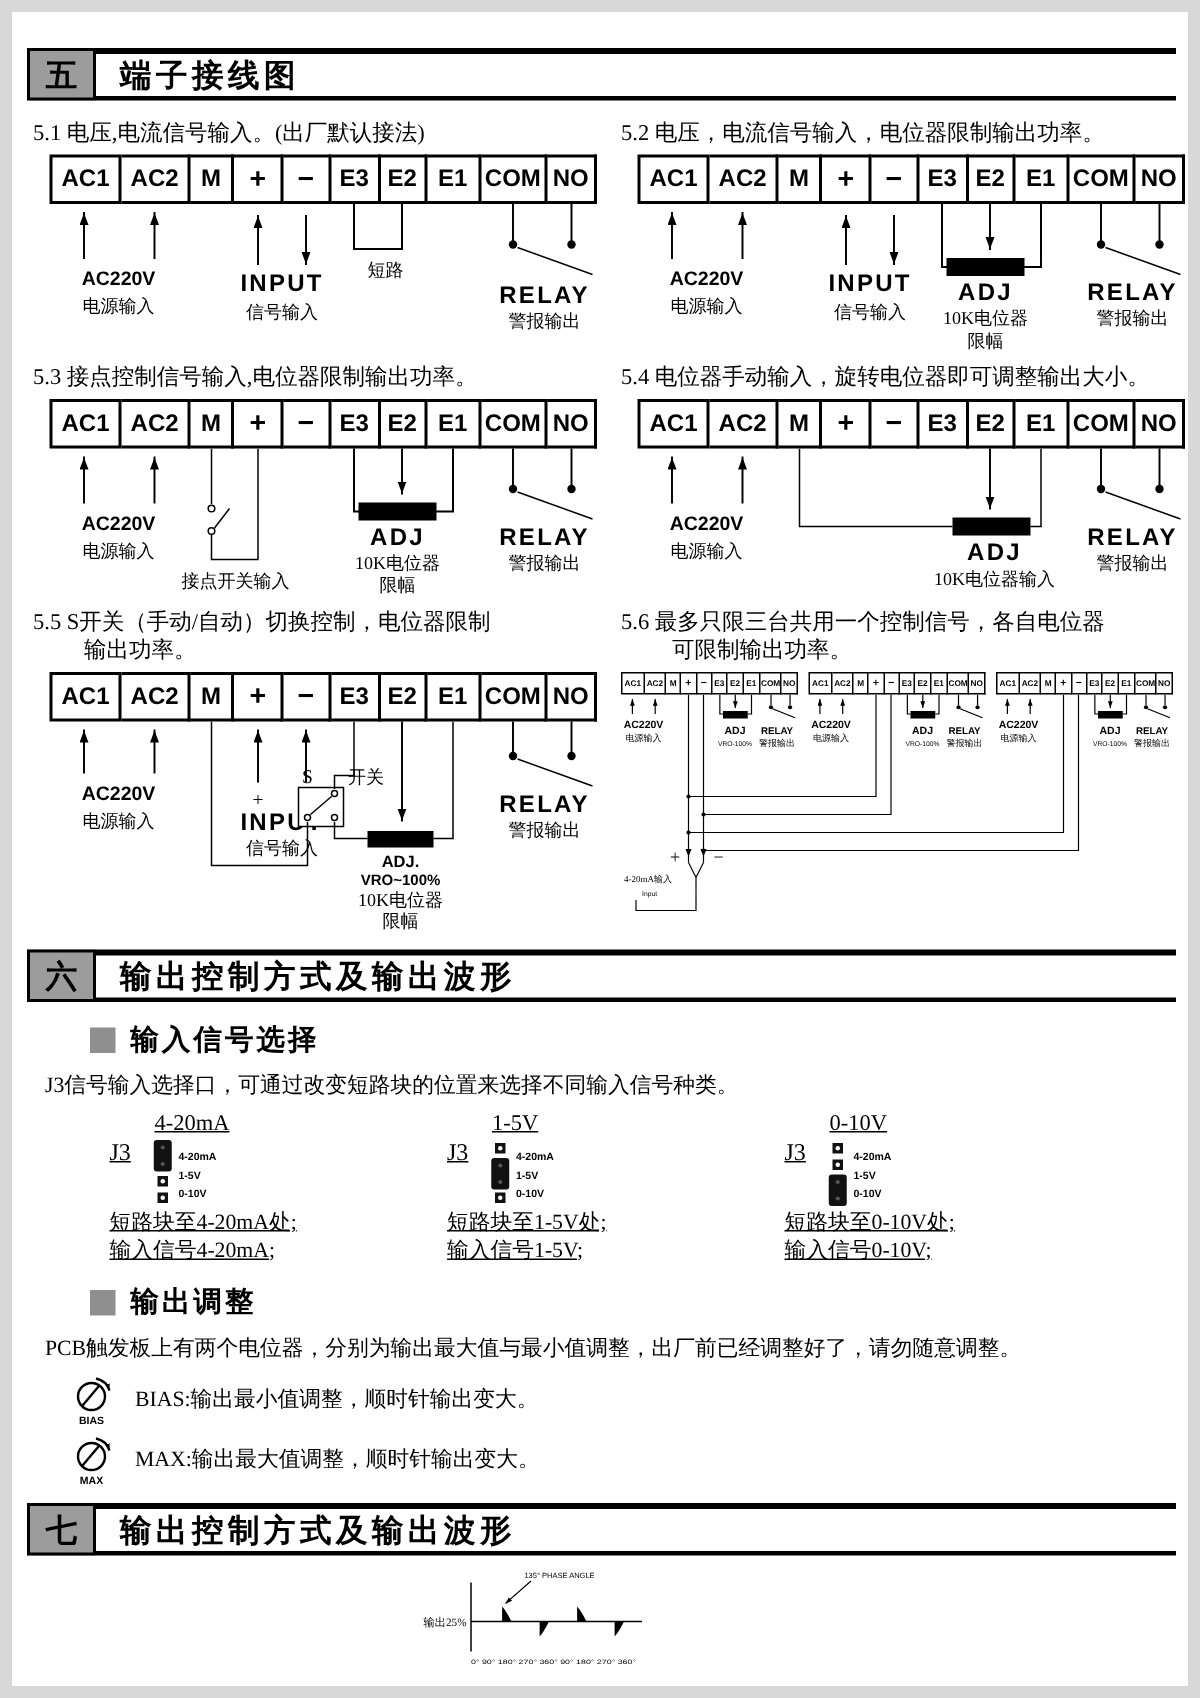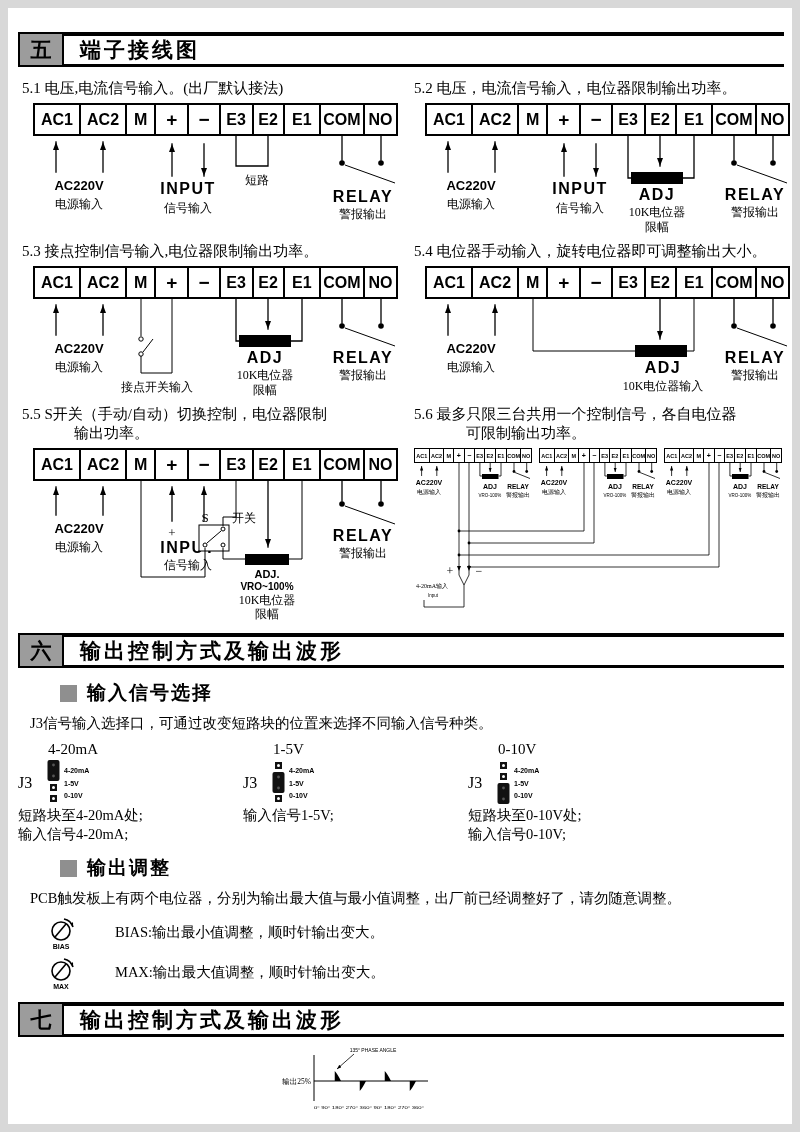--- a/index.html
+++ b/index.html
@@ -8,21 +8,21 @@
         font-family:"Liberation Serif",serif;color:#000;}
   
   .hed{display:flex;align-items:stretch;margin-bottom:6px;}
   .hnum{width:42px;background:#9c9c9c;border:2px solid #000;display:flex;align-items:center;justify-content:center;
         font:bold 21px "Liberation Sans",sans-serif;}
   .htitle{flex:1;border-top:4px solid #000;border-bottom:3px solid #000;display:flex;align-items:center;
         font:bold 21px "Liberation Sans",sans-serif;letter-spacing:3px;padding-left:16px;}
   
   .grid5{display:grid;grid-template-columns:386px 386px;column-gap:6px;}
   .cap{font:15px "Liberation Serif",serif;margin:6px 0 5px 4px;}
-  .cap .ind{display:inline-block;margin-left:52px;}
+  .cap .ind{display:inline-block;margin-left:34px;}
   .tstrip{display:flex;width:365px;margin-left:15px;}
   .tcell{box-sizing:border-box;border:2px solid #000;border-left:none;height:33px;display:flex;align-items:center;
         justify-content:center;font:bold 16px "Liberation Sans",sans-serif;flex-basis:0;}
   .tcell:first-child{border-left:2px solid #000;}
   .tstrip .tcell:nth-child(1),.tstrip .tcell:nth-child(2){flex-grow:1.42;}
   .tstrip .tcell:nth-child(3){flex-grow:.88;}
   .tstrip .tcell:nth-child(4){flex-grow:1;font-size:19px;}
   .tstrip .tcell:nth-child(5){flex-grow:.94;font-size:19px;}
   .tstrip .tcell:nth-child(6){flex-grow:1;}
   .tstrip .tcell:nth-child(7){flex-grow:.94;}
@@ -49,28 +49,28 @@
   .mb6{font:bold 6.5px "Liberation Sans",sans-serif;}
   .ms6{font:6px "Liberation Serif",serif;}
   .ms5{font:4.5px "Liberation Sans",sans-serif;}
   .w7{font:7.5px "Liberation Serif",serif;}
   .w5{font:5px "Liberation Sans",sans-serif;}
   .w4{font:4.2px "Liberation Sans",sans-serif;}
   
   .subh{display:flex;align-items:center;margin:12px 0 8px 18px;font:bold 19px "Liberation Sans",sans-serif;letter-spacing:2px;padding-left:24px;}
   .subh .sq{width:17px;height:17px;background:#8f8f8f;margin-right:10px;}
   .para{font:14.5px "Liberation Serif",serif;margin:2px 0 6px 12px;}
-  .optrow{display:flex;}
+  .optrow{display:flex;margin-left:55px;text-decoration:underline;}
   .opt{width:225px;}
   .opt .oh{font:15px "Liberation Serif",serif;margin:2px 0 2px 30px;}
-  .jrow{display:flex;align-items:center;gap:6px;}
+  .jrow{display:flex;align-items:flex-start;gap:6px;}
   .jlabel{font:16px "Liberation Serif",serif;}
   .opt .ol{font:14.5px "Liberation Serif",serif;line-height:1.28;}
   .knobrow{display:flex;align-items:center;gap:12px;margin:4px 0 2px 30px;}
-  .knobtxt{font:14.5px "Liberation Serif",serif;margin-left:25px;}
+  .knobtxt{font:14.5px "Liberation Serif",serif;}
   
   .wrow{display:flex;align-items:center;margin:6px 0 0 18px;}
   .wlabel{width:242px;font:16.5px "Liberation Serif",serif;text-align:center;}
   .wcharts{display:flex;gap:22px;flex-direction:column;}
 </style>
 </head>
 <body>
 
 <svg width="0" height="0" style="position:absolute">
   <defs>
@@ -508,20 +508,21 @@
           <rect x="9.5" y="12" width="12" height="21" rx="2" fill="#111"></rect>
           <circle cx="15.5" cy="17" r="1.4" fill="#555"></circle>
             <circle cx="15.5" cy="28" r="1.4" fill="#555"></circle>
           <rect x="12" y="35" width="7" height="7" fill="#111"></rect>
             <circle cx="15.5" cy="38.5" r="1.5" fill="#fff"></circle>
           <text class="mb7" x="26" y="13">4-20mA</text>
           <text class="mb7" x="26" y="26">1-5V</text>
           <text class="mb7" x="26" y="38">0-10V</text>
         </svg>
       </div>
+      <div class="ol">短路块至1-5V处;</div>
       <div class="ol">输入信号1-5V;</div>
     </div>
 
     <div class="opt">
       <div class="oh">0-10V</div>
       <div class="jrow">
         <span class="jlabel">J3</span>
         <svg width="72" height="46" viewBox="0 0 72 46">
           <rect x="12" y="2" width="7" height="7" fill="#111"></rect>
             <circle cx="15.5" cy="5.5" r="1.5" fill="#fff"></circle>

